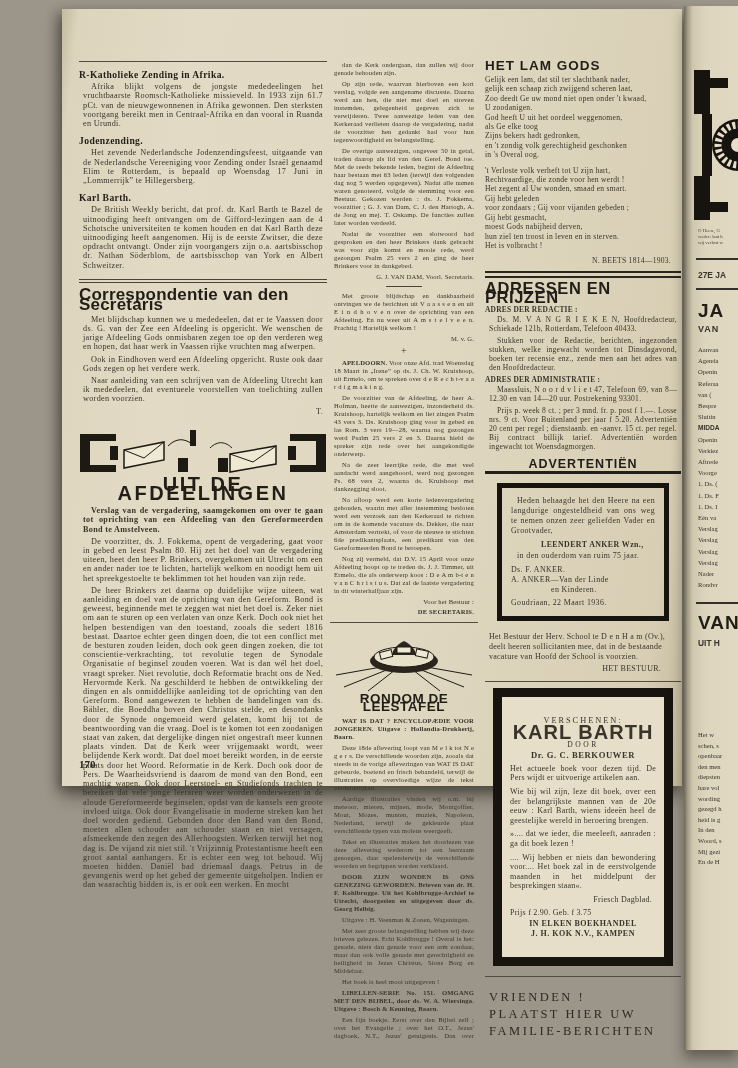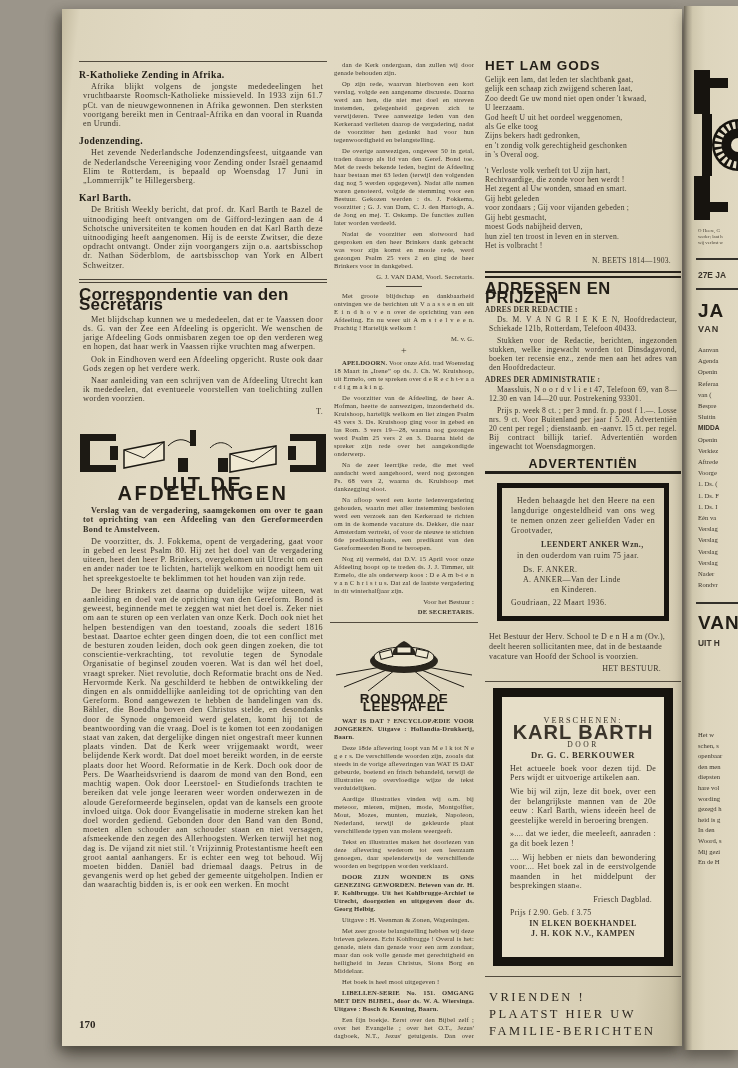--- a/index.html
+++ b/index.html
@@ -5,21 +5,21 @@
   html,body{margin:0;padding:0;}
   body{
     width:738px;height:1068px;overflow:hidden;
     background:#9b958a;
     font-family:"Liberation Serif",serif;
   }
   .scene{position:relative;width:738px;height:1068px;}
 
   
   .page{
-    position:absolute;left:62px;top:9px;width:620px;height:1037px;
+    position:absolute;left:62px;top:9px;width:620px;height:777px;
     background:linear-gradient(97deg,#c3ba9f 0%,#dcd4bc 2.5%,#e2dac4 18%,#e0d8c1 55%,#d7ceb4 93%,#c0b79b 100%);
     box-shadow:-5px 4px 10px rgba(30,26,18,.35),0 10px 16px rgba(30,26,18,.45);
   }
   .col{position:absolute;top:52px;height:980px;overflow:hidden;color:#3a342b;}
   .col p{margin:0 4px 3px;text-align:justify;text-indent:8px;}
   .col1{left:17px;width:248px;font-size:8.2px;line-height:9.2px;letter-spacing:.3px;}
   .col2{left:268px;width:148px;font-size:6.6px;line-height:8px;letter-spacing:.15px;}
   .col3{left:423px;width:196px;font-size:7.6px;line-height:9px;letter-spacing:.25px;}
 
   .rule-top{border-top:1px solid #524b3e;margin-bottom:5px;}
@@ -50,21 +50,21 @@
   .attrib{text-align:right;margin:2px 10px 6px 0;}
 
   .adres-head{font-family:"Liberation Sans",sans-serif;font-size:16.5px;font-weight:bold;letter-spacing:.6px;margin:0 0 3px;}
   .sub-head{font-weight:bold;font-size:7.4px;margin:2px 0 1px;}
 
   .advert-head{font-family:"Liberation Sans",sans-serif;font-size:12.5px;font-weight:bold;
     text-align:center;letter-spacing:1px;margin:9px 0 2px;color:#221e17;}
   .ad-death{border:5px solid #17140f;padding:8px 9px;margin:0 12px 11px;font-size:7.9px;line-height:9.8px;letter-spacing:.4px;}
   .ad-death p{text-indent:6px;margin:0 0 4px;}
   .ad-name{font-weight:bold;margin:2px 6px;padding-left:24px;}
-  .ad-sig{margin-left:12px;}
+  .ad-sig{margin-left:0;}
   .notice{margin:2px 4px 8px;font-size:8px;line-height:9.8px;}
   .notice-sig{text-align:right;margin:2px 16px 0 0;}
 
   .ad-kb{border:9px solid #17140f;background:#e6dec8;padding:19px 8px;margin:0 8px 10px;font-size:8px;line-height:9.6px;}
   .kb-versch{text-align:center;letter-spacing:2px;font-size:8.3px;margin-bottom:2px;}
   .kb-title{font-family:"Liberation Sans",sans-serif;font-size:20px;font-weight:bold;letter-spacing:1px;text-align:center;margin:0;}
   .kb-door{text-align:center;letter-spacing:2.5px;font-size:7.6px;margin:2px 0;}
   .kb-auth{text-align:center;font-weight:bold;font-size:8.6px;letter-spacing:.6px;margin-bottom:3px;}
   .ad-kb p{text-indent:0;margin:0 0 4px;text-align:justify;}
   .kb-src{text-align:right;margin:0 4px 3px 0;}
@@ -191,24 +191,24 @@
       <p>Het boek is heel mooi uitgegeven !</p>
       <p class="book-head">LIBELLEN-SERIE No. 151.  OMGANG MET DEN BIJBEL, door ds. W. A. Wiersinga. Uitgave : Bosch &amp; Keuning, Baarn.</p>
       <p>Een fijn boekje. Eerst over den Bijbel zelf ; over het Evangelie ; over het O.T., Jezus' dagboek, N.T., Jezus' getuigenis. Dan over bijbelgebruik, bijbellezen, persoonlijk en in 't gezin ; persoonlijk bij het onderzoek, bijbelkring ; scheurkalenders, dagboeken, kinderbijbels enz.</p>
       <p>Een fijn boekje !</p>
     </div>
 
     <div class="col col3">
       <h2 class="lam-head">HET LAM GODS</h2>
       <div class="poem">
         <div class="stanza">
-          <div>Gelijk een lam, dat leden ter slachtbank gaat,</div>
+          <div>Gelijk een lam, dat stil ter slachtbank nader,</div>
           <div>gelijk een schaap zich zwijgend scheren laat,</div>
           <div>Zoo deedt Ge uw mond niet open onder 't kwaad,</div>
-          <div>U leerzaam.</div>
+          <div>U zoodanigen.</div>
           <div>God heeft U uit het oordeel weggenomen,</div>
           <div>als Ge elke toog</div>
           <div>Zijns bekers hadt gedronken,</div>
           <div>en 't zondig volk gerechtigheid geschonken</div>
           <div>in 's Overal oog.</div>
         </div>
         <div class="stanza">
           <div>'t Verloste volk verheft tot U zijn hart,</div>
           <div>Rechtvaardige, die zonde voor hen werdt !</div>
           <div>Het zegent al Uw wonden, smaad en smart.</div>

